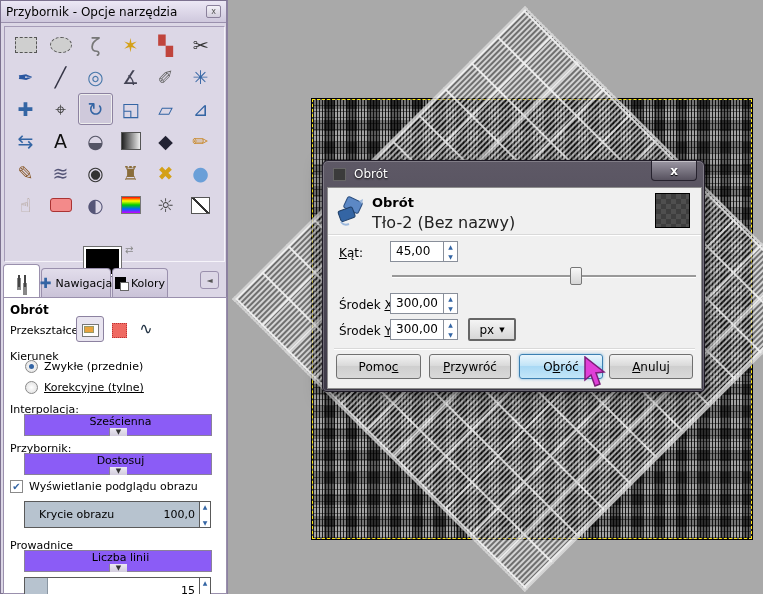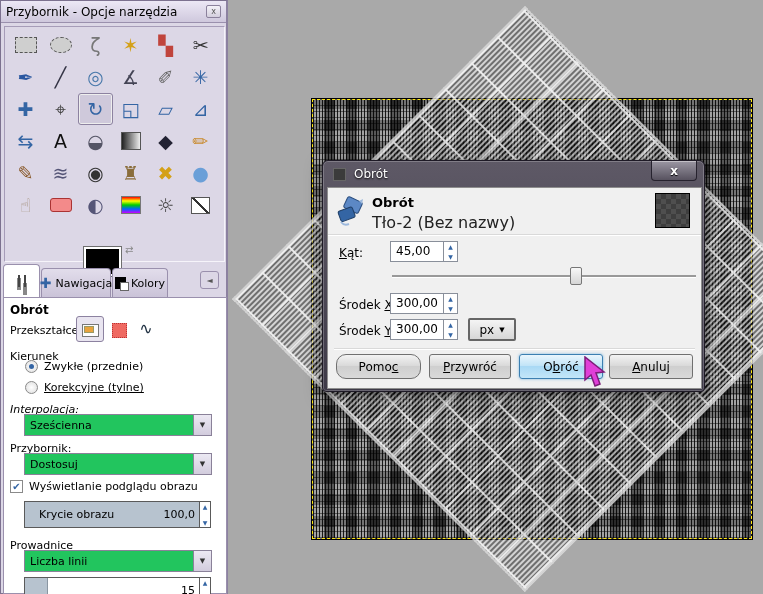--- a/index.html
+++ b/index.html
@@ -92,22 +92,22 @@
   #btn-transform-layer::after { content:""; position:absolute; left:7px; top:9px; width:8px; height:5px; background:#e8a33d; border:1px solid #996; }
   #btn-transform-selection { position:absolute; left:108px; top:25px; width:15px; height:15px; background:#ef6a62;
     border:1px dotted #b33; }
   #btn-transform-path { position:absolute; left:131px; top:18px; width:22px; height:24px; color:#234; font-size:16px;
     display:flex; align-items:center; justify-content:center; }
   #to-direction-label { position:absolute; left:6px; top:52px; }
   .radio-row { position:absolute; left:21px; display:flex; align-items:center; gap:6px; }
   .radio { width:13px; height:13px; border-radius:50%; border:1px solid #8a8a8a; background:radial-gradient(#fff,#dcdcdc); position:relative; }
   .radio.on::after { content:""; position:absolute; left:3px; top:3px; width:5px; height:5px; border-radius:50%; background:#3465a4; }
   #radio-normal { top:62px; } #radio-corrective { top:83px;text-decoration:underline; }
-  #to-interp-label { position:absolute; left:6px; top:105px;font-style:italic; }
-  .gimp-dd { position:absolute; left:20px; width:188px; height:22px; background:#22c55e; border:1px solid #8a8199; display:flex; align-items:center; }
+  #to-interp-label { position:absolute; left:6px; top:105px; }
+  .gimp-dd { position:absolute; left:20px; width:188px; height:22px; background:#8b5cf6; border:1px solid #8a8199; display:flex; align-items:center;flex-direction:column; }
   .gimp-dd .v { flex:1; padding-left:5px; }
   .gimp-dd .a { width:18px; height:100%; background:linear-gradient(#ece9f3,#d2ccdd); border-left:1px solid #8a8199;
     display:flex; align-items:center; justify-content:center; font-size:7px; color:#333; }
   #dd-interpolation { top:116px; }
   #to-clip-label { position:absolute; left:6px; top:144px; }
   #dd-clipping { top:155px; }
   #preview-check-row { position:absolute; left:6px; top:182px; display:flex; align-items:center; gap:6px; }
   .checkbox { width:13px; height:13px; border:1px solid #8a8a8a; background:#fff; font-size:10px; line-height:11px;
     text-align:center; color:#3465a4; font-weight:bold; }
   .slider-entry { position:absolute; left:20px; width:176px; height:27px; border:1px solid #5a5a5a; background:#fff;
@@ -165,21 +165,21 @@
   #centerx-spin { left:62px; top:105px; }
   #centery-label { top:136px; }
   #centery-spin { left:62px; top:131px; }
   #unit-btn { position:absolute; left:140px; top:130px; width:48px; height:23px;
     background:linear-gradient(#f4f4f4,#d7d7d7); border:2px solid #666; border-radius:2px;
     font-size:12px; display:flex; align-items:center; justify-content:center; gap:5px; }
   #unit-btn .car { font-size:7px; }
   #dlg-btnsep { position:absolute; left:6px; right:6px; top:160px; height:1px; background:#d9d9d9; box-shadow:0 1px 0 #fff; }
   .dlg-btn { position:absolute; top:166px; height:25px; background:linear-gradient(#f3f3f3,#d8d8d8 49%,#cfcfcf 50%,#d9d9d9);
     border:1px solid #707070; border-radius:3px; font-size:12px; display:flex; align-items:center; justify-content:center; }
-  #btn-pomoc { left:8px; width:85px;border-radius:10px; }
+  #btn-pomoc { left:8px; width:85px; }
   #btn-przywroc { left:101px; width:82px; }
   #btn-obroc { left:191px; width:84px; background:linear-gradient(#eaf6fd,#bfe3f7 49%,#a9d9f5 50%,#c3e6f8);
     border:1px solid #3c7fb1; box-shadow:0 0 3px #7ab8e0; }
   #btn-anuluj { left:281px; width:84px; }
 
   #cursor { position:absolute; left:583px; top:356px; z-index:20; }
 </style>
 </head>
 <body>
 

